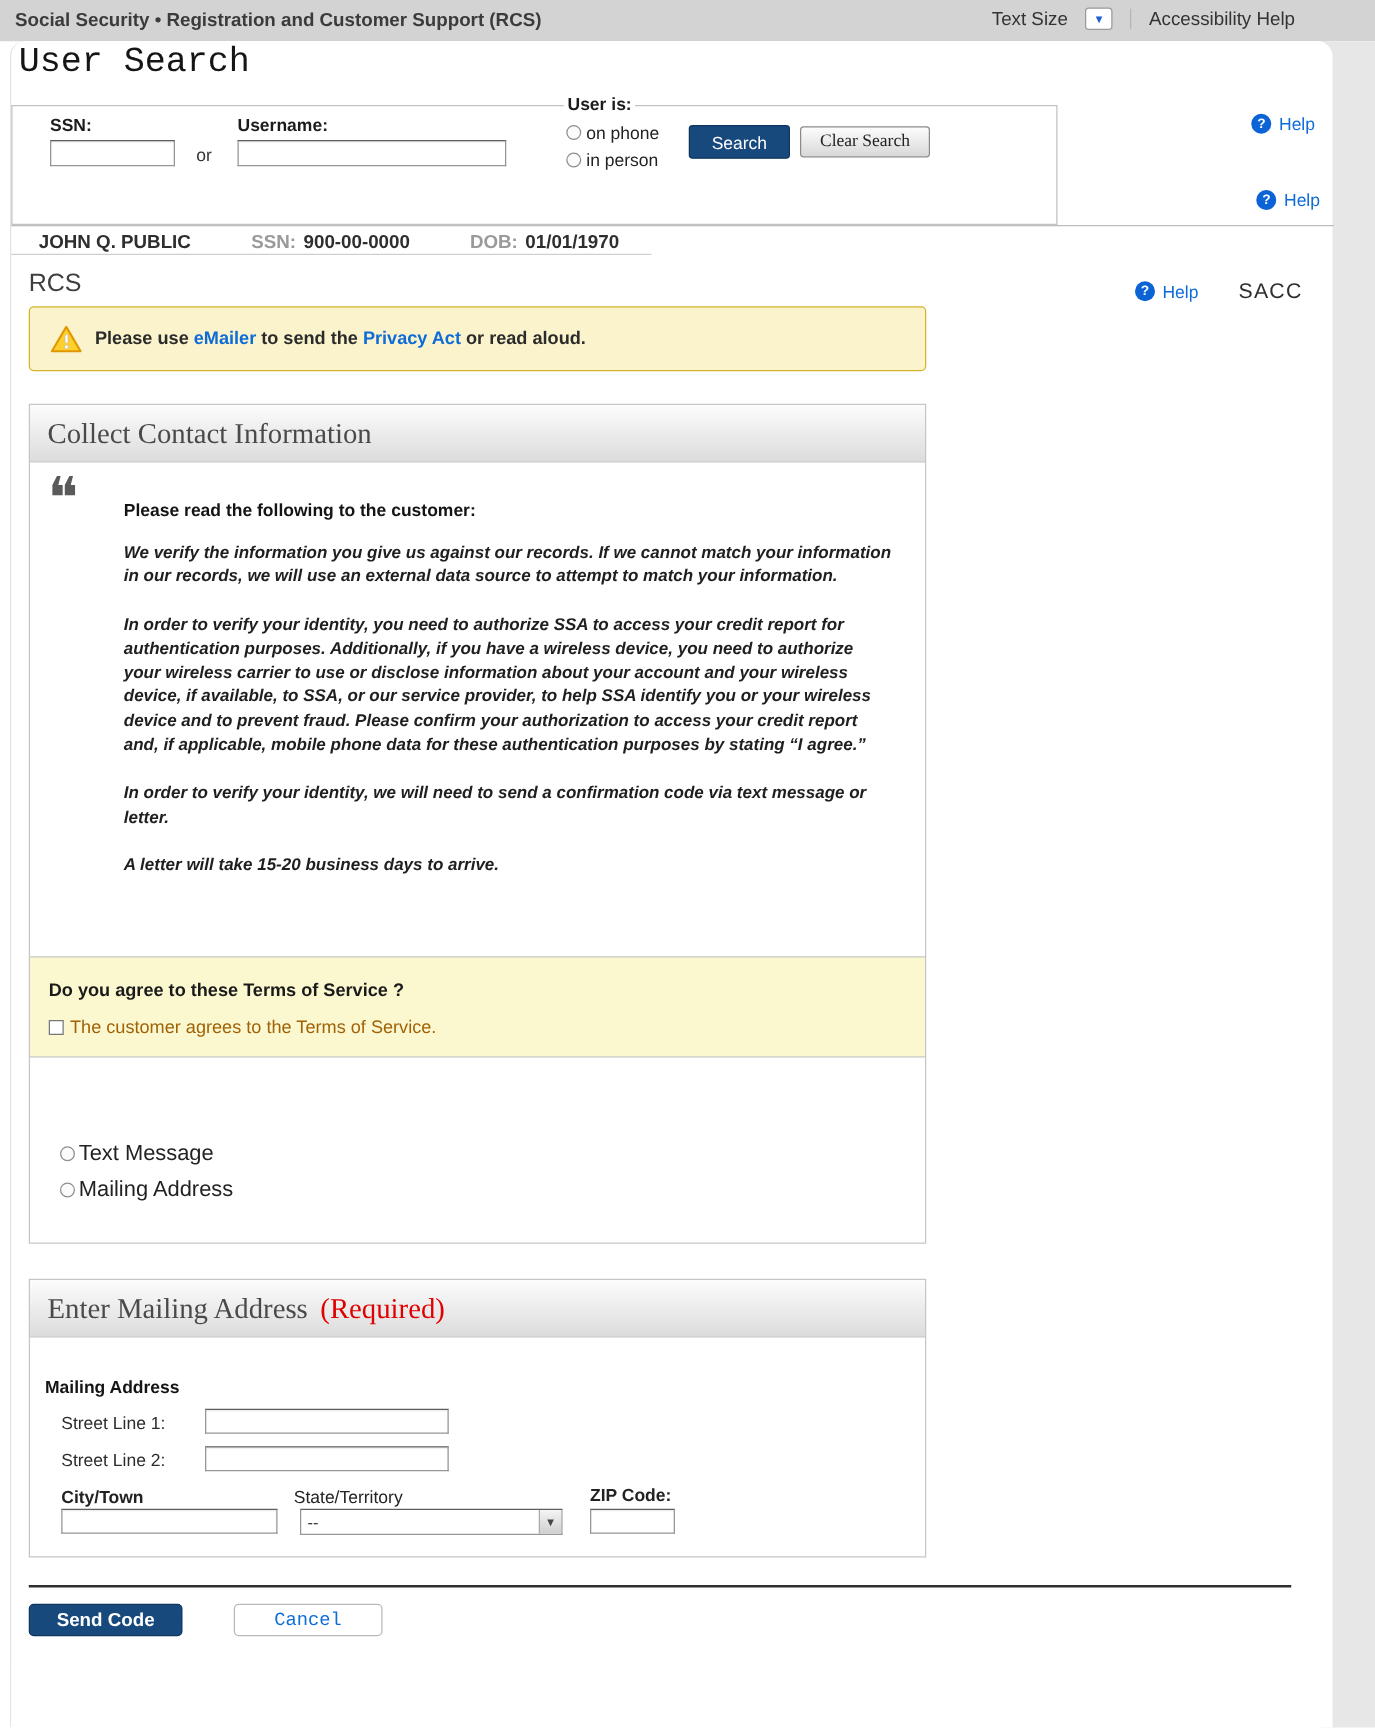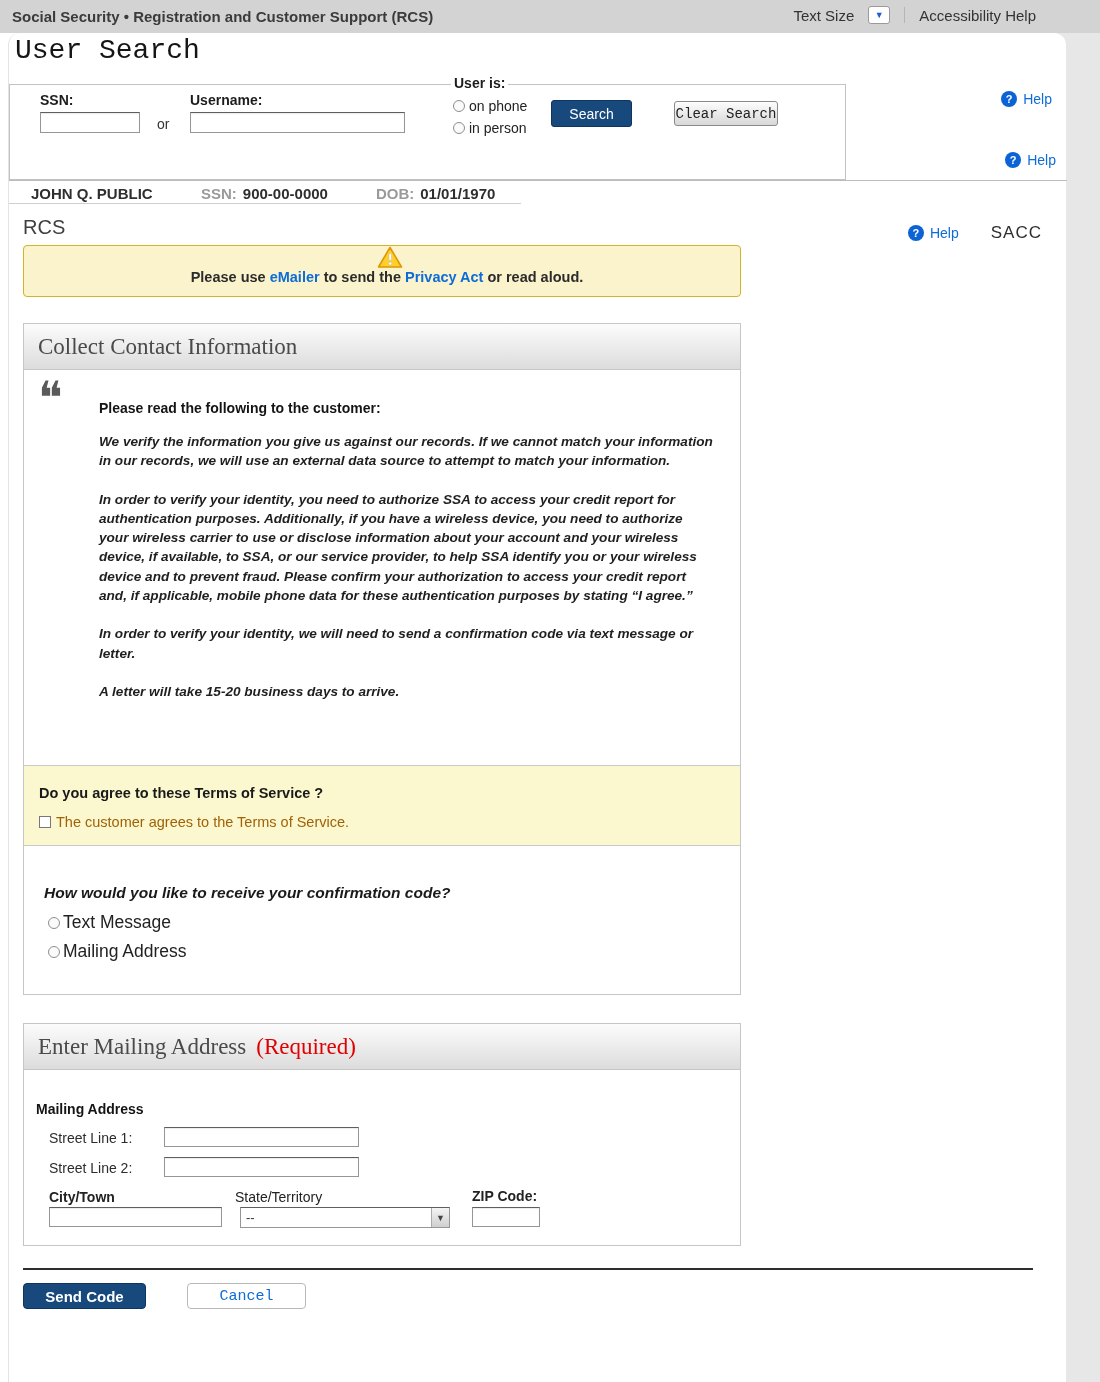--- a/index.html
+++ b/index.html
@@ -75,24 +75,24 @@
     border:1px solid #8e8e8e; background:#fbfbfb;
     display:inline-block; flex:0 0 auto; cursor:pointer;
   }
   .btn-search {
     position:absolute; left:541px; top:15px; width:81px; height:27px;
     background:#17497d; border:1px solid #0e3560; border-radius:3px;
     color:#fff; font-size:14px; font-weight:normal; cursor:pointer;
     font-family:"Liberation Sans",sans-serif;
   }
   .btn-clear {
-    position:absolute; left:664px; top:16px; width:104px; height:25px;
+    position:absolute; left:630px; top:16px; width:104px; height:25px;
     background:linear-gradient(#fdfdfd,#d8d8d8); border:1px solid #8a8a8a;
     border-radius:3px; color:#222; font-size:14px; cursor:pointer;
-    font-family:Liberation Mono, monospace;
+    font-family:Liberation Serif, serif;
   }
   
   .help-link {
     position:absolute; display:flex; align-items:center; gap:6px;
     color:#0d6cd8; font-size:14px; text-decoration:none; cursor:pointer;
   }
   .help-1 { right:14px; top:58px; }
   .help-2 { right:10px; top:119px; }
   .help-icon {
     width:16px; height:16px; border-radius:50%; background:#0b63d6;
@@ -119,21 +119,21 @@
   .sacc-row {
     position:absolute; right:24px; top:190px;
     display:flex; align-items:center; gap:32px;
   }
   .sacc-label { font-size:17px; color:#2e2e2e; letter-spacing:1px; cursor:pointer; }
   .help-inline { position:static; }
   
   .banner {
     position:absolute; left:14px; top:212px; width:718px; height:52px;
     background:#faf3cc; border:1px solid #d3b428; border-radius:4px;
-    display:flex; align-items:center;flex-direction:column;
+    display:flex; align-items:center;
   }
   .warn-icon { margin-left:16px; flex:0 0 auto; }
   .banner-text {
     display:flex; gap:4px; margin-left:10px;
     font-size:14.5px; font-weight:bold; color:#2b2b2b;
   }
   .banner-text a { color:#0d6cd8; text-decoration:none; cursor:pointer; }
   
   .section-box {
     position:absolute; left:14px; width:718px;
@@ -325,21 +325,20 @@
     </div>
 
     <div class="tos-strip">
       <div class="tos-question">Do you agree to these Terms of Service ?</div>
       <div class="tos-check-row">
         <span class="checkbox"></span>
         <span>The customer agrees to the Terms of Service.</span>
       </div>
     </div>
 
-    <div class="code-question">How would you like to receive your confirmation code?</div>
     <div class="code-option code-opt-1">
       <span class="radio"></span>
       <span>Text Message</span>
     </div>
     <div class="code-option code-opt-2">
       <span class="radio"></span>
       <span>Mailing Address</span>
     </div>
   </div>
 

